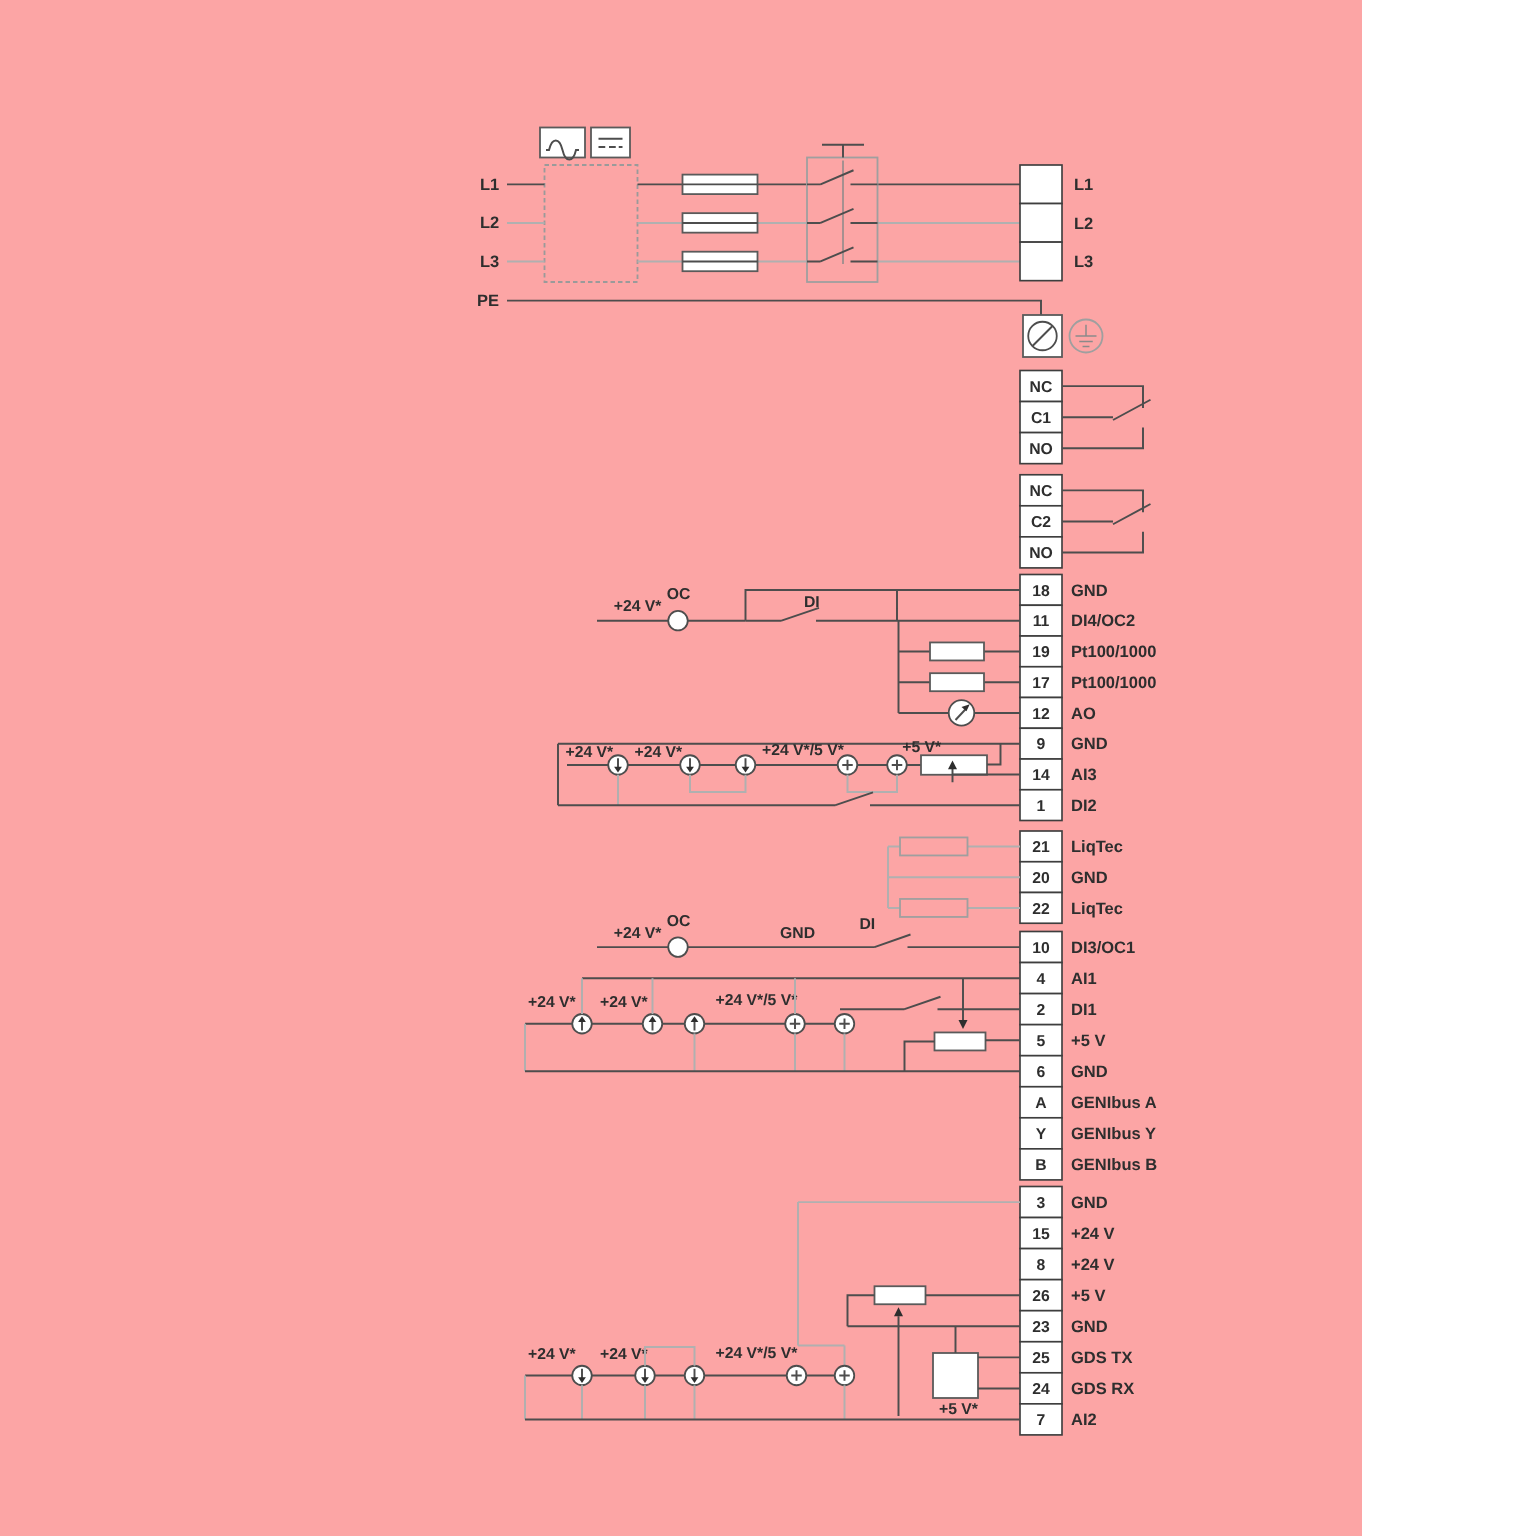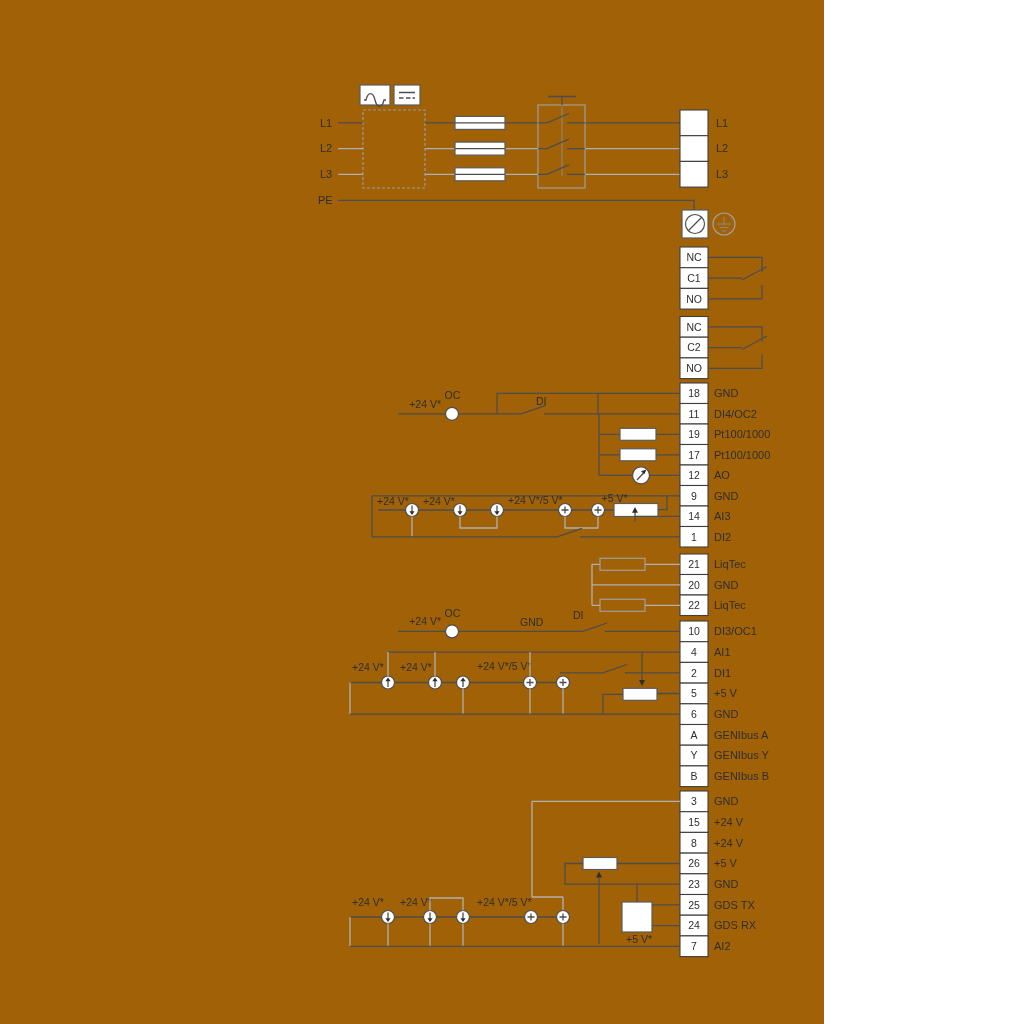--- a/index.html
+++ b/index.html
@@ -1,16 +1,16 @@
 <!DOCTYPE html>
 <html><head>
 <meta charset="utf-8">
 <style>
   html,body{margin:0;padding:0;background:#ffffff;}
-  .canvas{position:relative;width:824px;height:1024px;background:#a16207;font-family:"Liberation Sans",sans-serif;}
+  .canvas{position:relative;width:908px;height:1024px;background:#fca5a5;font-family:"Liberation Sans",sans-serif;font-weight:bold;}
   svg text{font-family:"Liberation Sans",sans-serif;fill:#2e2e2e;}
   .wd{stroke:#4d4d4d;stroke-width:1.3;fill:none;}
   .wl{stroke:#b0b0b0;stroke-width:1.3;fill:none;}
   .wt{stroke:#8a8a8a;stroke-width:1;fill:none;}
   .box{stroke:#5a5a5a;stroke-width:1.2;fill:#fff;}
   .boxl{stroke:#9f9f9f;stroke-width:1.2;fill:none;}
   .dash{stroke:#9a9a9a;stroke-width:1.2;fill:none;stroke-dasharray:3 2;}
   .term{stroke:#3e3e3e;stroke-width:1.1;fill:#fff;}
   .sym{stroke:#4d4d4d;stroke-width:1.2;fill:#fff;}
   .tnum{font-size:10.5px;text-anchor:middle;}

